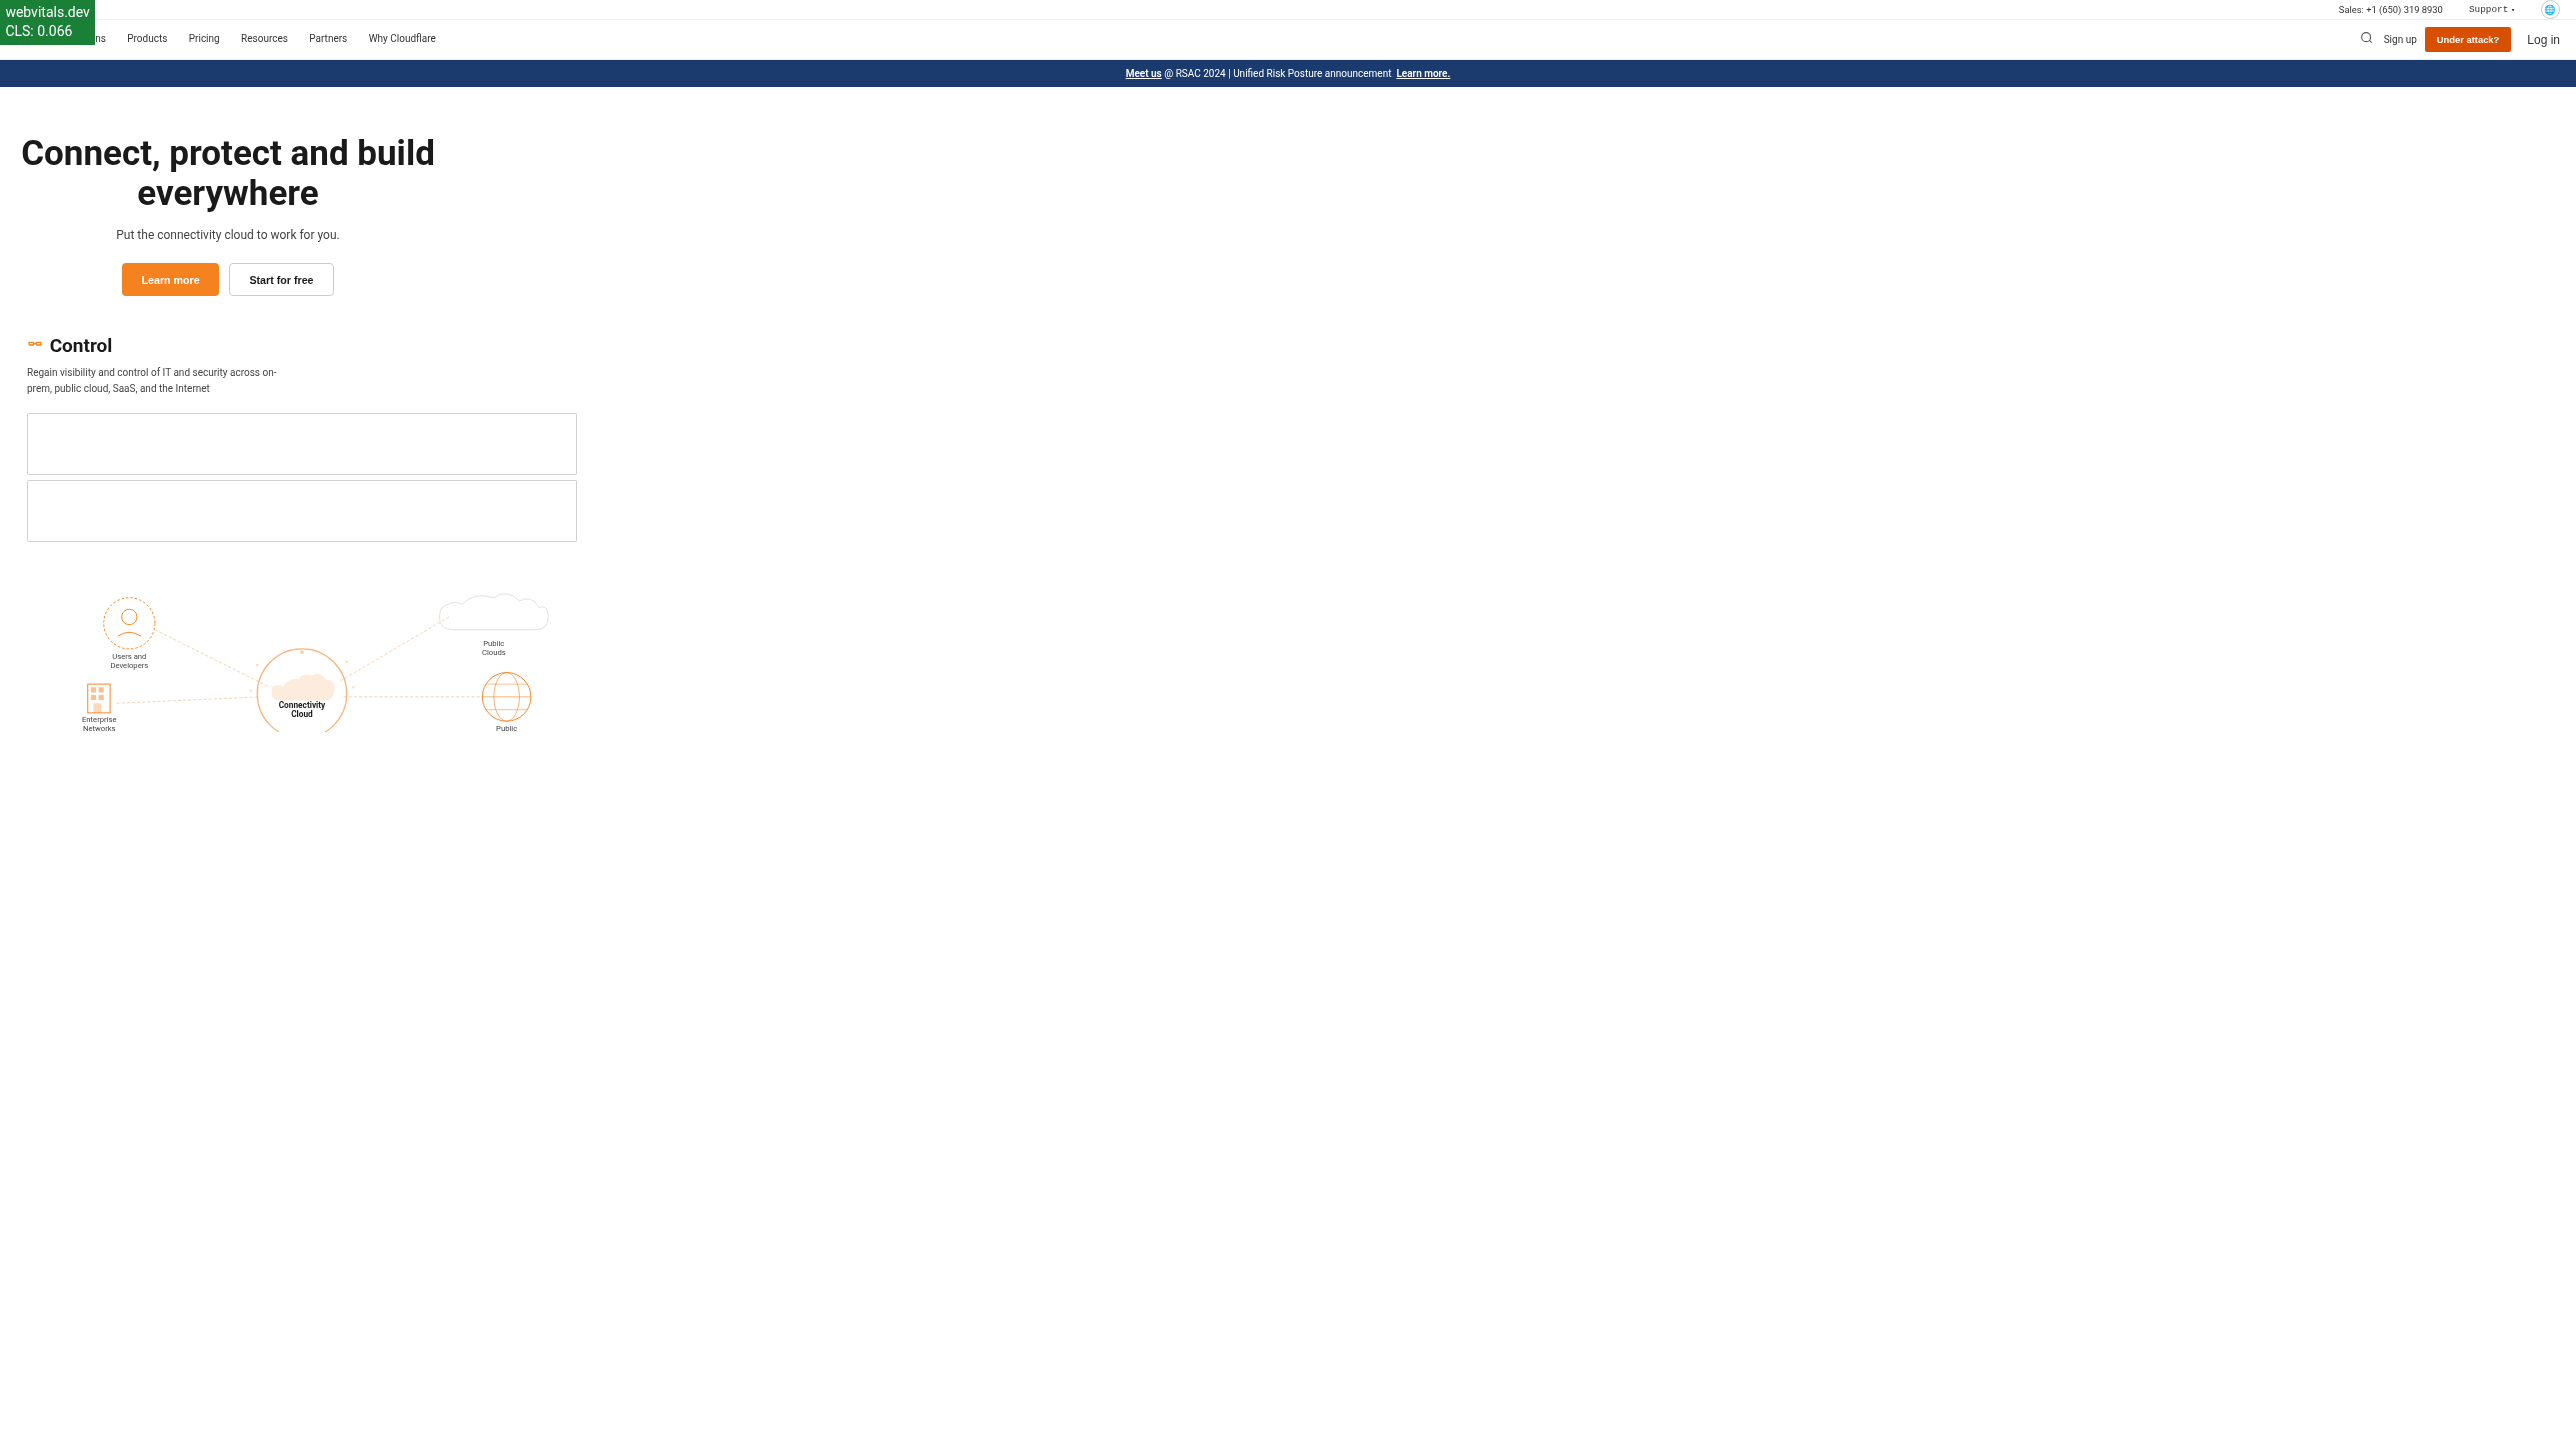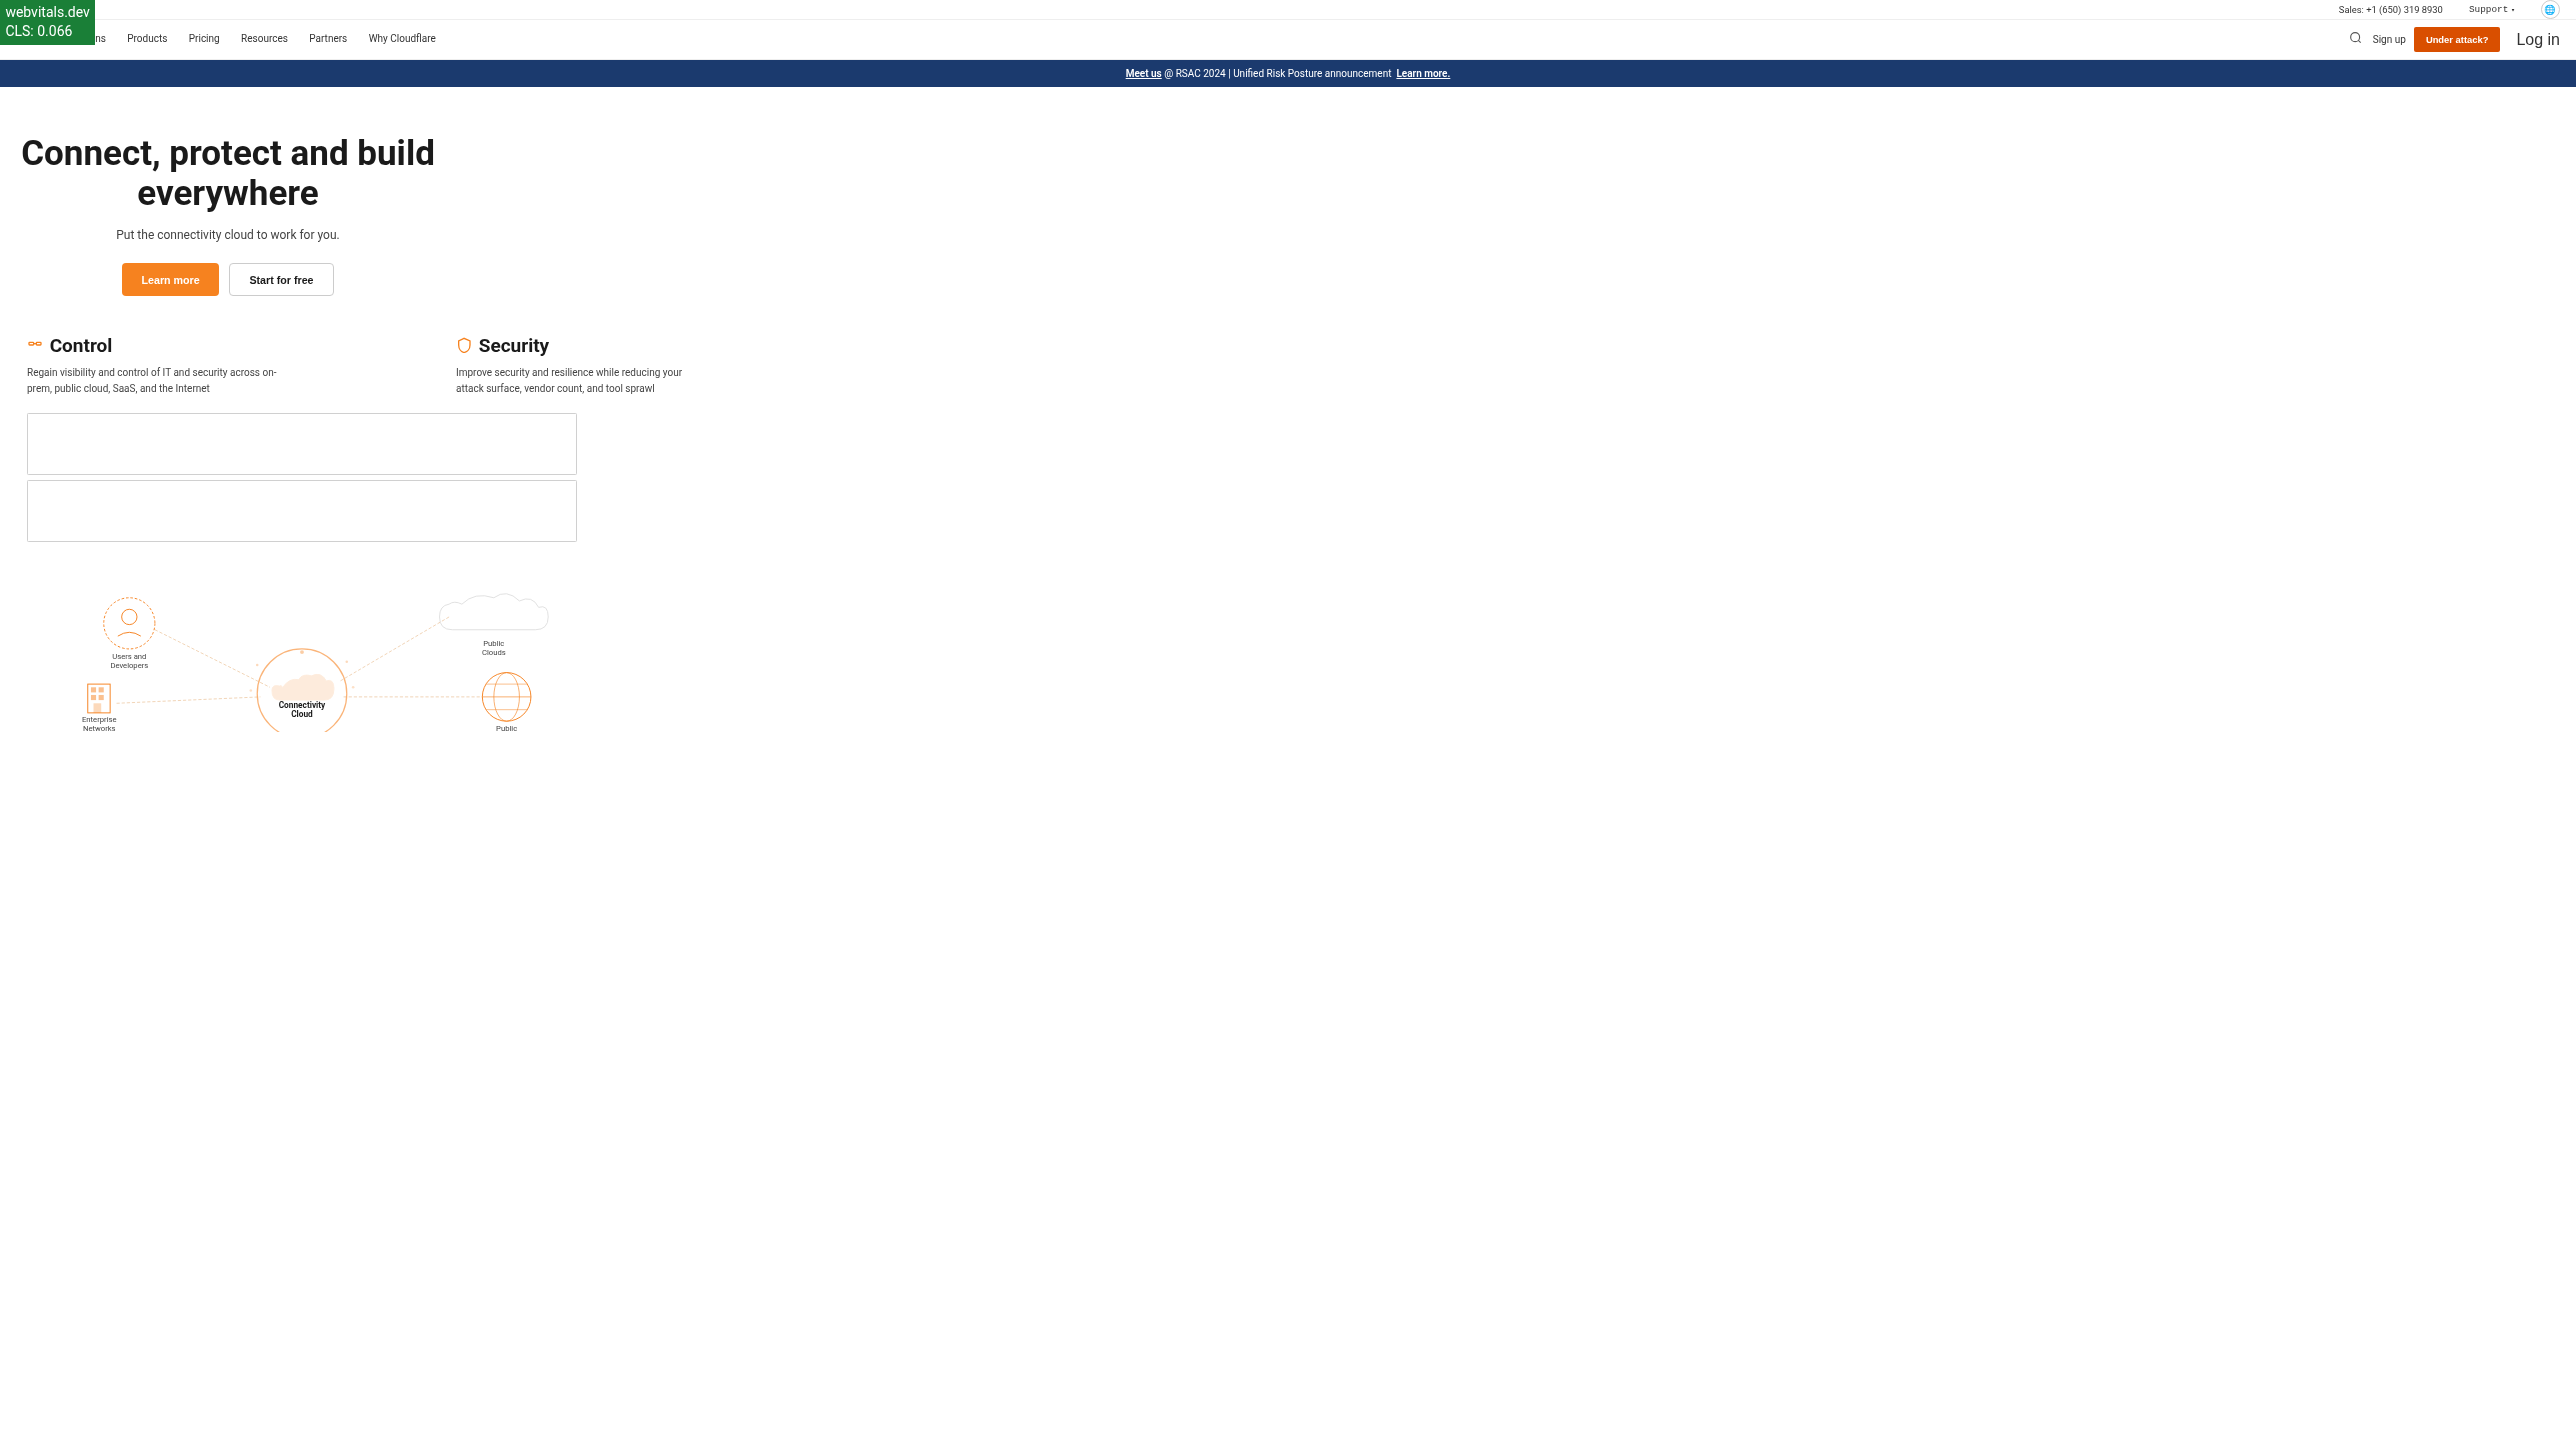--- a/index.html
+++ b/index.html
@@ -34,21 +34,21 @@
       border-bottom: 2px solid transparent;
     }
     .nav-right { display: flex; align-items: center; gap: 8px; margin-left: auto; }
     .search-icon { font-size: 12px; cursor: pointer; color: #555; padding: 2.7px; }
     .signup-link { font-size: 10px; color: #333; text-decoration: none; cursor: pointer; }
     .under-attack-btn {
       background: #d94f00; color: #fff; border: none; padding: 6.7px 12px;
       border-radius: 2px; font-size: 9.4px; font-weight: 600; cursor: pointer; white-space: nowrap;
     }
     .login-btn {
-      background: transparent; color: #333; border: none; font-size: 16px; cursor: pointer; padding: 5.4px 8px;
+      background: transparent; color: #333; border: none; font-size: 12px; cursor: pointer; padding: 5.4px 8px;
     }
 
     
     .announcement-banner {
       background: #1b3a6e; color: #fff; text-align: center;
       padding: 8px 16px; font-size: 10px;
     }
     .announcement-banner a { color: #fff; font-weight: 600; }
     .announcement-banner .learn-link { text-decoration: underline; cursor: pointer; }
 
@@ -183,29 +183,20 @@
           <svg width="16" height="16" viewBox="0 0 24 24" fill="none">
             <rect x="3" y="8" width="7" height="4" rx="1" stroke="#f6821f" stroke-width="2"></rect>
             <rect x="14" y="8" width="7" height="4" rx="1" stroke="#f6821f" stroke-width="2"></rect>
             <path d="M10 10h4" stroke="#f6821f" stroke-width="2"></path>
           </svg>
           <span>Control</span>
         </div>
         <p class="feature-desc">Regain visibility and control of IT and security across on-prem, public cloud, SaaS, and the Internet</p>
       </div>
 
-      <div class="feature-card" style="text-align:left;">
-        <div class="feature-title">
-          <svg width="16" height="16" viewBox="0 0 24 24" fill="none">
-            <path d="M12 2L4 6v6c0 5.25 3.5 10.15 8 11.35C17.5 22.15 21 17.25 21 12V6L12 2z" stroke="#f6821f" stroke-width="2" fill="none"></path>
-          </svg>
-          <span>Security</span>
-        </div>
-        <p class="feature-desc">Improve security and resilience while reducing your attack surface, vendor count, and tool sprawl</p>
-      </div>
     </div>
 
     <div style="position:relative;z-index:1;width:100%;max-width:604px;margin-top:16px;padding:0 27px;">
 
       <div style="width:100%;border:1px solid #d0d0d0;border-radius:1.3px;height:62px;background:#fff;margin-bottom:5.4px;"></div>
 
       <div style="width:100%;border:1px solid #d0d0d0;border-radius:1.3px;min-height:62px;background:#fff;padding:10.7px 0;">
       </div>
 
       <div class="connectivity-diagram">

